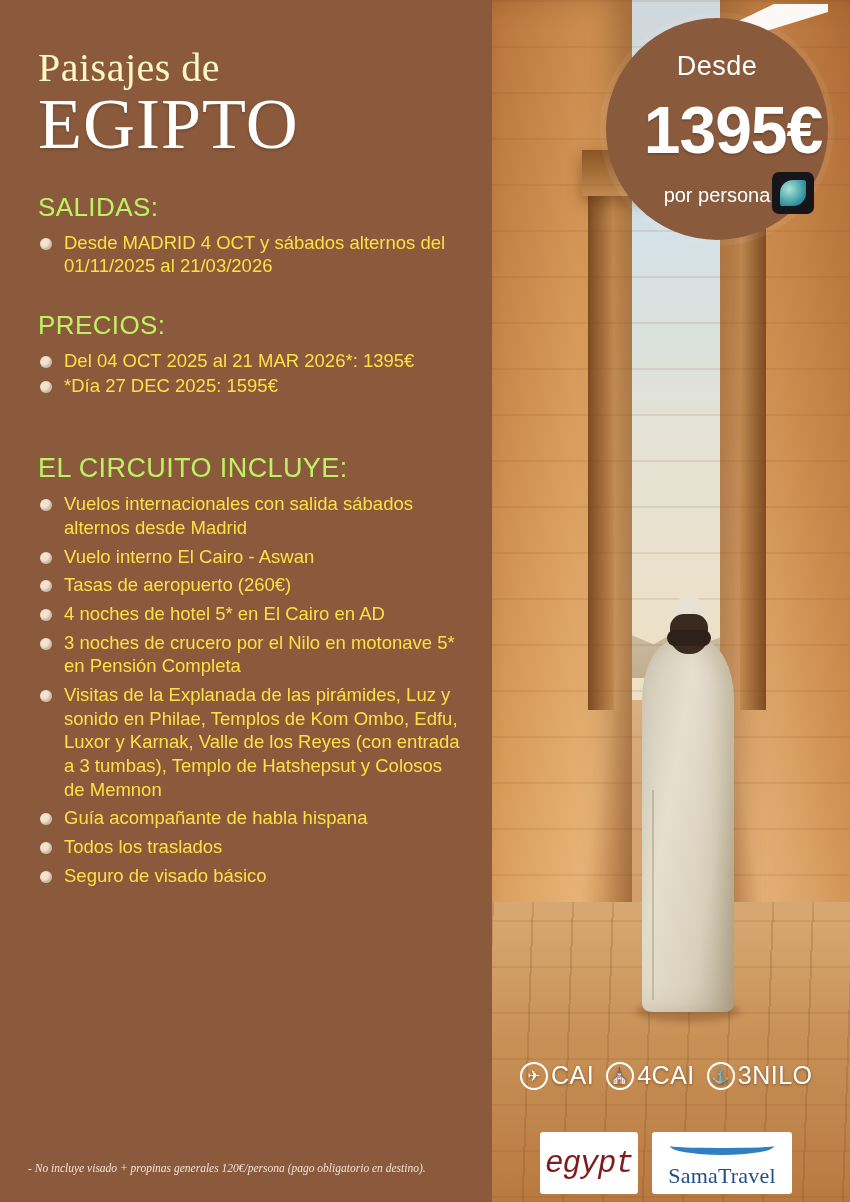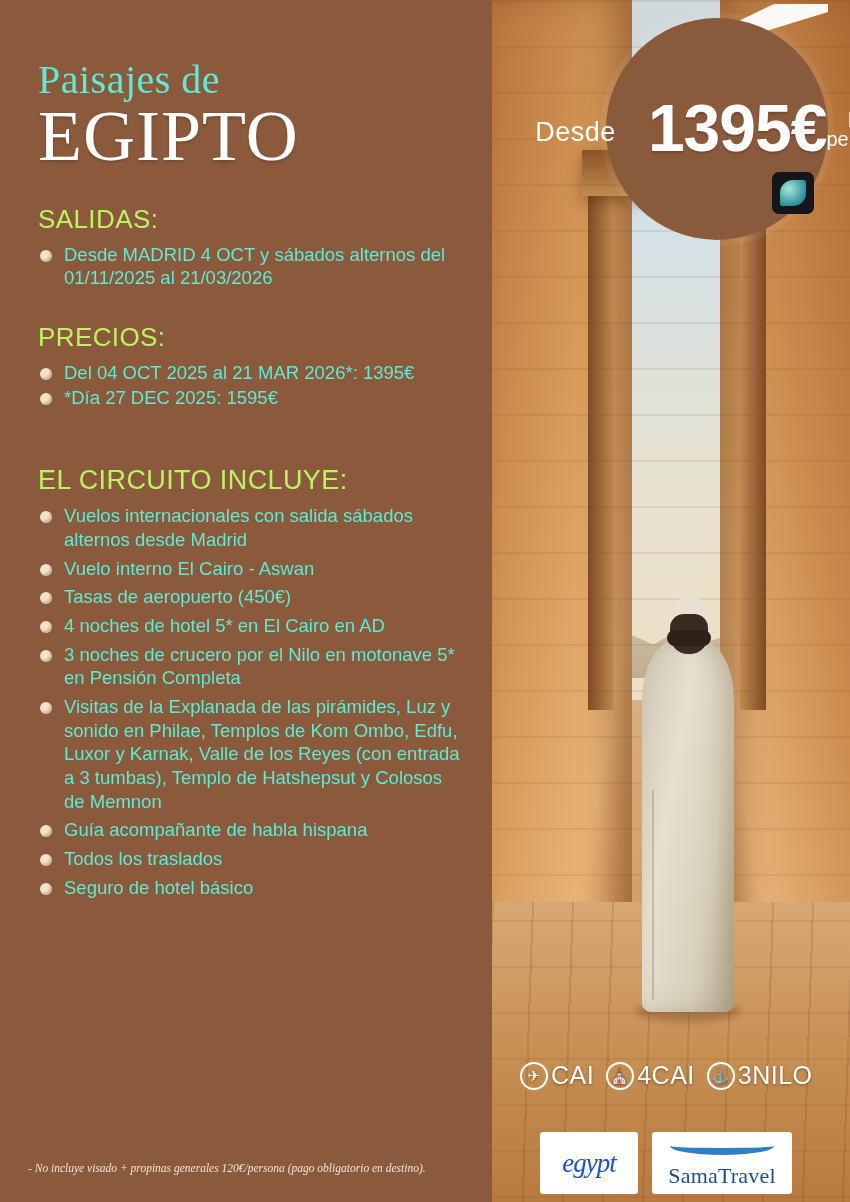--- a/index.html
+++ b/index.html
@@ -99,22 +99,22 @@
     position:absolute; left:-6px; top:404px; width:104px; height:22px; border-radius:50%;
     background: rgba(110,60,25,.35); filter: blur(3px);
   }
 
   
   .badge {
     position: absolute; right: 22px; top: 18px;
     width: 222px; height: 222px; border-radius: 50%;
     background: #8a5a3c;
     box-shadow: 0 0 0 6px rgba(255,255,255,.06);
-    display: flex; flex-direction: row; align-items: center; justify-content: center;
-    color: #fff; text-align: center;
+    display: flex; flex-direction: column; align-items: center; justify-content: center;
+    color: #fff; text-align: center; gap: 20px;
   }
   .badge .desde { font-size: 27px; letter-spacing: .5px; margin-bottom: -6px; }
   .badge .amount {
     font-size: 66px; font-weight: 700; letter-spacing: -1px; line-height: 1.05;
     text-shadow: 0 2px 2px rgba(0,0,0,.18);
     margin-left: 32px;
   }
   .badge .per { font-size: 20px; margin-top: -2px; }
   .ribbon {
     position: absolute; right: 22px; top: 4px; width: 120px; height: 44px;
@@ -133,37 +133,37 @@
     background: radial-gradient(circle at 35% 35%, #a9e6d8, #2f8f9d 70%);
   }
 
   
   .content {
     position: absolute; left: 0; top: 0; width: 492px; height: 1202px;
     padding: 44px 26px 0 38px; color: #fff;
   }
   .t1 {
     font-family: "Liberation Serif", serif;
-    font-size: 40px; color: #5eead4; letter-spacing: .5px; margin-top: 12px;
+    font-size: 40px; color: #fef9c3; letter-spacing: .5px;
   }
   .t2 {
     font-family: "Liberation Serif", serif;
     font-size: 72px; line-height: .98; color: #ffffff; letter-spacing: 1px;
     margin-top: -2px; text-shadow: 0 2px 3px rgba(0,0,0,.18);
   }
 
   .sec-title {
     font-size: 26px; color: #bef264; letter-spacing: .4px; margin: 32px 0 8px;
   }
   .sec-title.big { font-size: 27px; margin-top: 56px; }
 
   ul.list { list-style: none; }
   ul.list li {
     position: relative; padding-left: 26px; margin-bottom: 3px;
-    font-size: 18.5px; line-height: 1.28; color: #5eead4;
+    font-size: 18.5px; line-height: 1.28; color: #fde047;
   }
   ul.list li:before {
     content: ""; position: absolute; left: 2px; top: 7px;
     width: 12px; height: 12px; border-radius: 50%;
     background: #f3e3cd;
     box-shadow: inset -2px -2px 2px rgba(140,100,65,.35);
   }
   ul.compact li { margin-bottom: 1px; }
   ul.incl li { margin-bottom: 5px; font-size: 18.5px; }
 
@@ -187,22 +187,22 @@
   }
 
   
   .logos { position: absolute; left: 540px; bottom: 8px; display: flex; gap: 14px; }
   .logo-card {
     background: #fff; border-radius: 3px;
     display: flex; align-items: center; justify-content: center;
   }
   .logo-egypt { width: 98px; height: 62px; }
   .logo-egypt span {
-    font-family: Liberation Serif, serif; font-style: italic;
-    font-size: 27px; color: #1d4ed8; letter-spacing: -1px;
+    font-family: Liberation Mono, monospace; font-style: italic;
+    font-size: 31px; color: #7f1d1d; letter-spacing: -1px;
   }
   .logo-sama { width: 140px; height: 62px; flex-direction: column; gap: 8px; }
   .logo-sama .swoosh {
     width: 104px; height: 18px;
     border-bottom: 7px solid #2f7fc1;
     border-radius: 0 0 58% 58%;
   }
   .logo-sama .name {
     font-family: "Liberation Serif", serif; font-size: 22px; color: #1f4f86; letter-spacing: .2px;
   }
@@ -252,27 +252,27 @@
     <div class="sec-title">PRECIOS:</div>
     <ul class="list compact">
       <li>Del 04 OCT 2025 al 21 MAR 2026*: 1395€</li>
       <li>*Día 27 DEC 2025: 1595€</li>
     </ul>
 
     <div class="sec-title big">EL CIRCUITO INCLUYE:</div>
     <ul class="list incl">
       <li>Vuelos internacionales con salida sábados alternos desde Madrid</li>
       <li>Vuelo interno El Cairo - Aswan</li>
-      <li>Tasas de aeropuerto (450€)</li>
+      <li>Tasas de aeropuerto (260€)</li>
       <li>4 noches de hotel 5* en El Cairo en AD</li>
       <li>3 noches de crucero por el Nilo en motonave 5* en Pensión Completa</li>
       <li>Visitas de la Explanada de las pirámides, Luz y sonido en Philae, Templos de Kom Ombo, Edfu, Luxor y Karnak, Valle de los Reyes (con entrada a 3 tumbas), Templo de Hatshepsut y Colosos de Memnon</li>
       <li>Guía acompañante de habla hispana</li>
       <li>Todos los traslados</li>
-      <li>Seguro de hotel básico</li>
+      <li>Seguro de visado básico</li>
     </ul>
   </div>
 
   <div class="footnote">- No incluye visado + propinas generales 120€/persona (pago obligatorio en destino).</div>
 
   <div class="icon-row">
     <div class="grp">
       <span class="icon-circle">✈</span>
       <span>CAI</span>
     </div>

